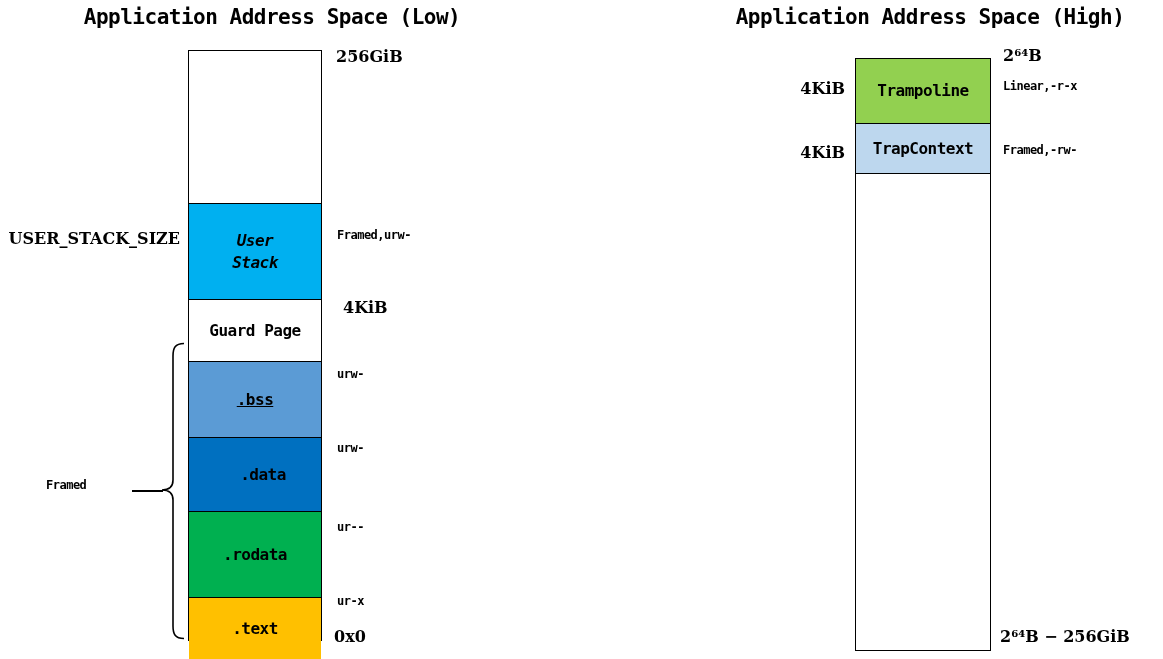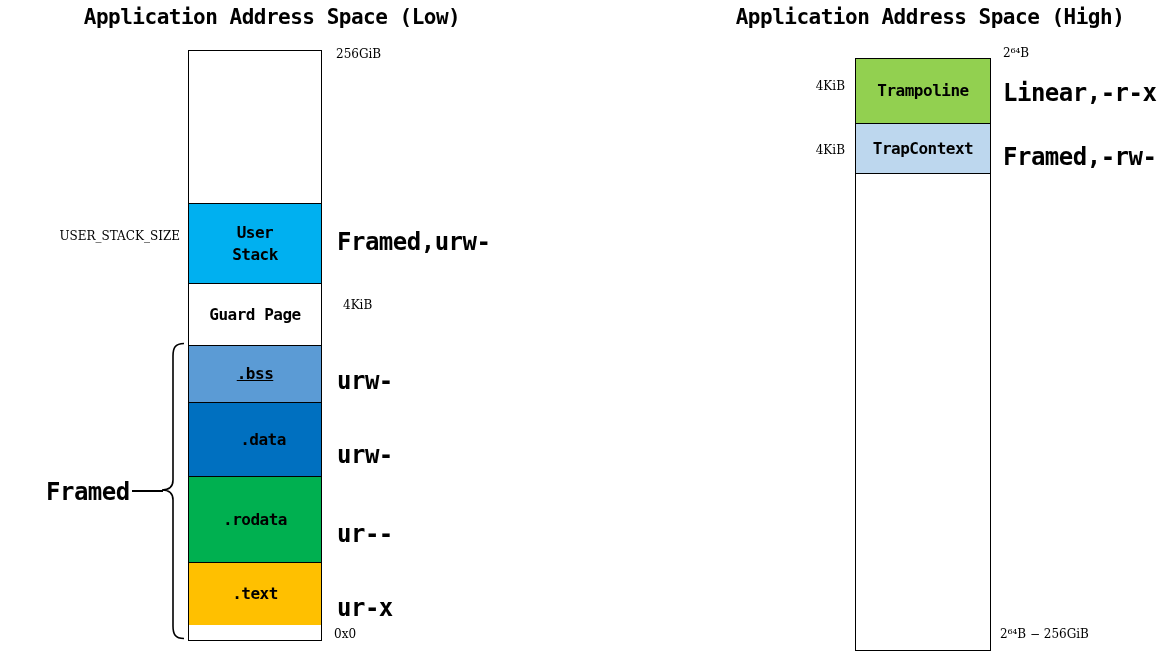--- a/index.html
+++ b/index.html
@@ -52,44 +52,44 @@
     font-size: 16px;
     line-height: 1.35;
     text-align: center;
     letter-spacing: -0.5px;
     white-space: pre-line;
     color: #000;
   }
 
   
   .seg-free-low   { height: 152px; }
-  .seg-user-stack { height: 80px; }
+  .seg-user-stack { height: 96px; font-style: italic; }
   .seg-guard-page { height: 62px; }
-  .seg-bss        { height: 57px; text-decoration: underline; }
+  .seg-bss        { height: 76px; text-decoration: underline; }
   .seg-data       { height: 74px; }
   .seg-rodata     { height: 86px; }
   .seg-text       { height: 63px; }
 
   
   .seg-trampoline   { height: 64px; }
   .seg-trap-context { height: 50px; }
   .seg-free-high    { height: 462px; }
 
   .annot {
     position: absolute;
     white-space: nowrap;
   }
   .annot.mono {
     font-weight: 600;
-    font-size: 24px;
+    font-size: 12px;
     letter-spacing: -0.5px;
   }
   .annot.serif {
-    font-weight: 400;
-    font-size: 12px;
+    font-weight: 700;
+    font-size: 16px;
   }
 
   
   .lbl-256gib       { left: 336px; top: 47px; }
   .lbl-uss          { left: 0;     top: 229px; width: 180px; text-align: right; font-size: 18px; }
   .lbl-framed-urw   { left: 337px; top: 228px; }
   .lbl-4kib-low     { left: 343px; top: 298px; }
   .lbl-urw-bss      { left: 337px; top: 367px; }
   .lbl-urw-data     { left: 337px; top: 441px; }
   .lbl-ur-rodata    { left: 337px; top: 520px; }

